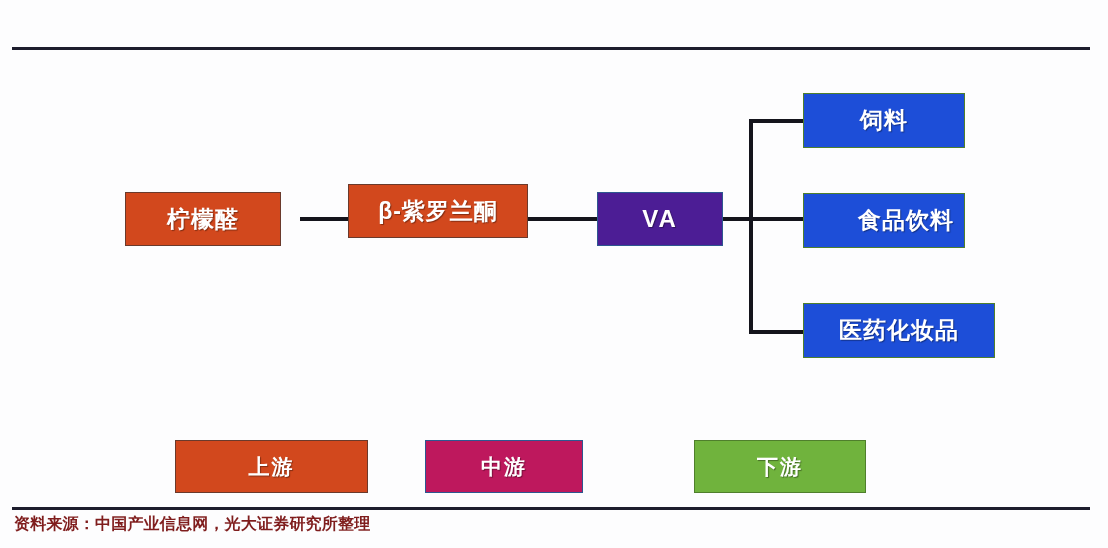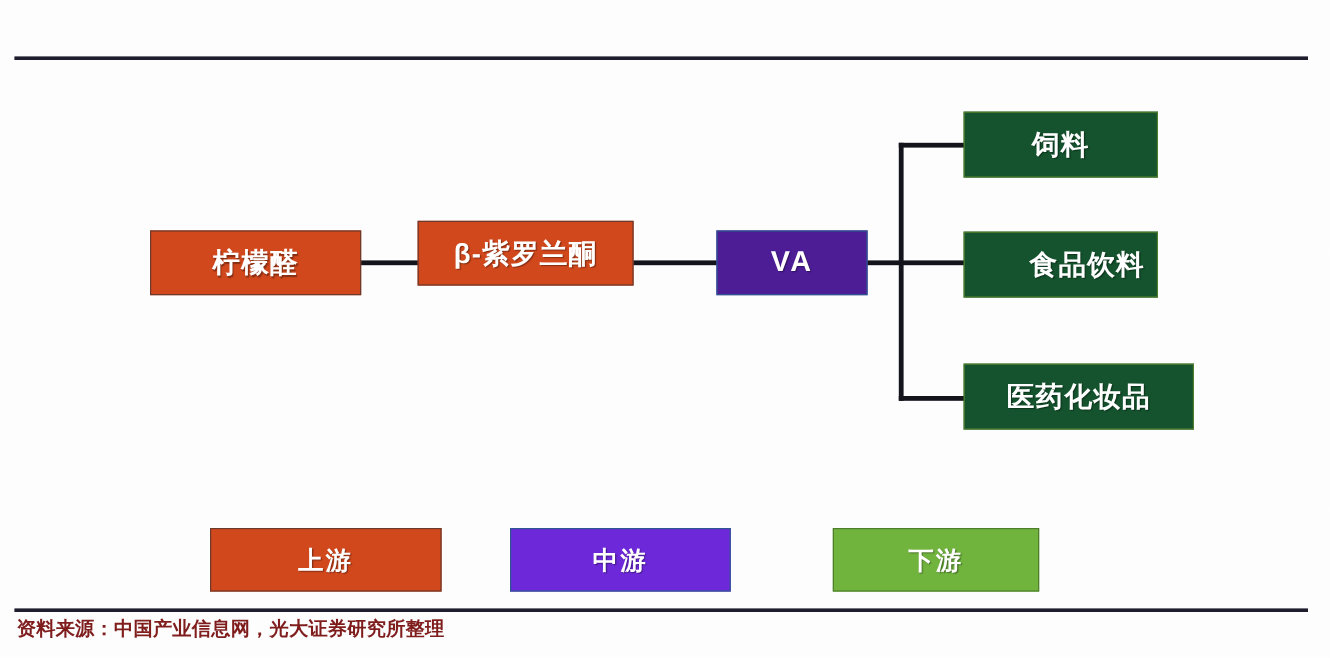--- a/index.html
+++ b/index.html
@@ -79,26 +79,26 @@
   }
   .node.up {
     background: #d2481d;
     border-color: #6a3a2c;
   }
   .node.mid {
     background: #4c1d95;
     border-color: #2d5790;
   }
   .node.down {
-    background: #14532d;
+    background: #1d4ed8;
     border-color: #4f7f2c;
   }
 
   
-  .n-citral      { left: 125px; top: 140px; width: 176px; height: 54px; }
+  .n-citral      { left: 125px; top: 140px; width: 156px; height: 54px; }
   .n-ionone      { left: 348px; top: 132px; width: 180px; height: 54px; }
   .n-va          { left: 597px; top: 140px; width: 126px; height: 54px; font-size: 24px; letter-spacing: 2px;}
   .n-feed        { left: 803px; top: 41px;  width: 162px; height: 55px; }
   .n-foodbev     { left: 803px; top: 141px; width: 162px; height: 55px; padding-left: 44px; }
   .n-pharma      { left: 803px; top: 251px; width: 192px; height: 55px; }
 
   
   .conn {
     position: absolute;
     background: #14141c;
@@ -122,21 +122,21 @@
     justify-content: center;
     border: 1px solid #5c5c70;
     color: #ffffff;
     font-weight: bold;
     text-shadow: 1px 1px 1px rgba(0,0,0,0.38);
     font-size: 21px;
     letter-spacing: 2px;
     height: 53px;
   }
   .l-up   { left: 175px; top: 388px; width: 193px; background: #d2481d; border-color: #6a3a2c; }
-  .l-mid  { left: 425px; top: 388px; width: 184px; background: #6d28d9; border-color: #2d5790; }
+  .l-mid  { left: 425px; top: 388px; width: 158px; background: #be185d; border-color: #2d5790; }
   .l-down { left: 648px; top: 388px; width: 172px; background: #70b33d; border-color: #4f7f2c; margin-left: 46px; }
 
   
   .source {
     position: absolute;
     left: 14px;
     top: 514px;
     font-size: 16px;
     font-weight: bold;
     color: #7f1d1d;

